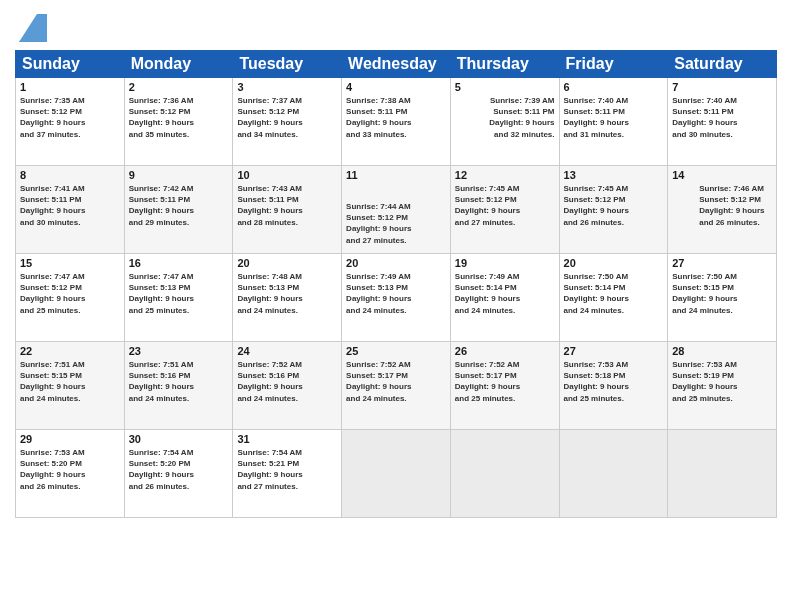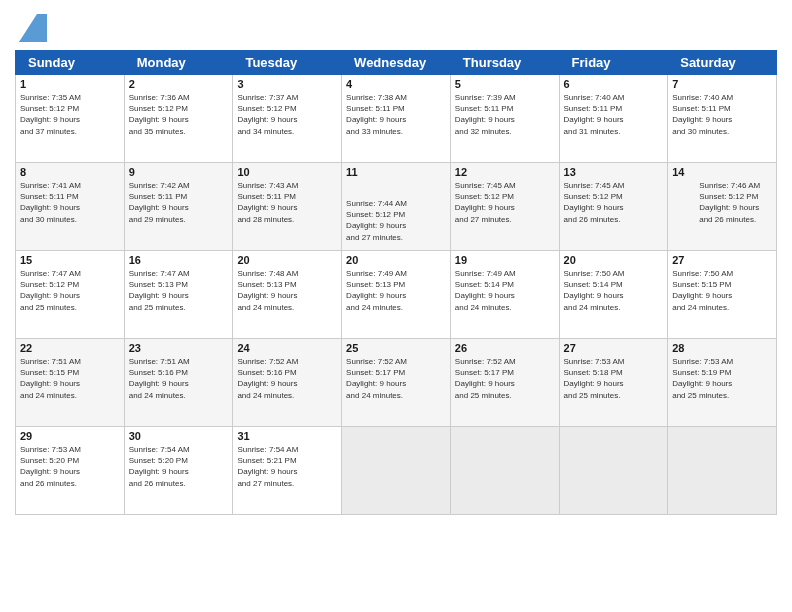--- a/index.html
+++ b/index.html
@@ -51,23 +51,23 @@
       font-size: 14px;
       color: #444;
     }
     .calendar {
       width: 100%;
       border-collapse: collapse;
     }
     .calendar th {
       background: #1a5fb4;
       color: #fff;
-      font-size: 13px;
-      font-weight: bold;
-      padding: 4px 12px;
+      font-size: 16px;
+      font-weight: bold;
+      padding: 4px 6px;
       text-align: left;
       border: 1px solid #1a5fb4;
     }
     .calendar td {
       vertical-align: top;
       border: 1px solid #ccc;
       padding: 3px 4px;
       width: calc(100% / 7);
       font-size: 8.5px;
       color: #333;
@@ -84,20 +84,21 @@
       font-size: 11px;
       font-weight: bold;
       color: #1a1a1a;
       display: block;
       margin-bottom: 2px;
     }
     .day-info {
       font-size: 8px;
       color: #333;
       line-height: 1.4;
+      font-weight: bold;
     }
   </style>
 </head>
 <body>
 
 <div class="page">
   <div class="header">
     <div class="logo">
       <div>
         <div class="logo-text">
@@ -153,21 +154,21 @@
           </td>
           <td>
             <span class="day-num">4</span>
             <div class="day-info" style="white-space: pre-line;">Sunrise: 7:38 AM
 Sunset: 5:11 PM
 Daylight: 9 hours
 and 33 minutes.</div>
           </td>
           <td>
             <span class="day-num">5</span>
-            <div class="day-info" style="white-space: pre-line;">Sunrise: 7:39 AM
+            <div class="day-info" style="white-space: pre-line; text-align: right;">Sunrise: 7:39 AM
 Sunset: 5:11 PM
 Daylight: 9 hours
 and 32 minutes.</div>
           </td>
           <td>
             <span class="day-num">6</span>
             <div class="day-info" style="white-space: pre-line;">Sunrise: 7:40 AM
 Sunset: 5:11 PM
 Daylight: 9 hours
 and 31 minutes.</div>

